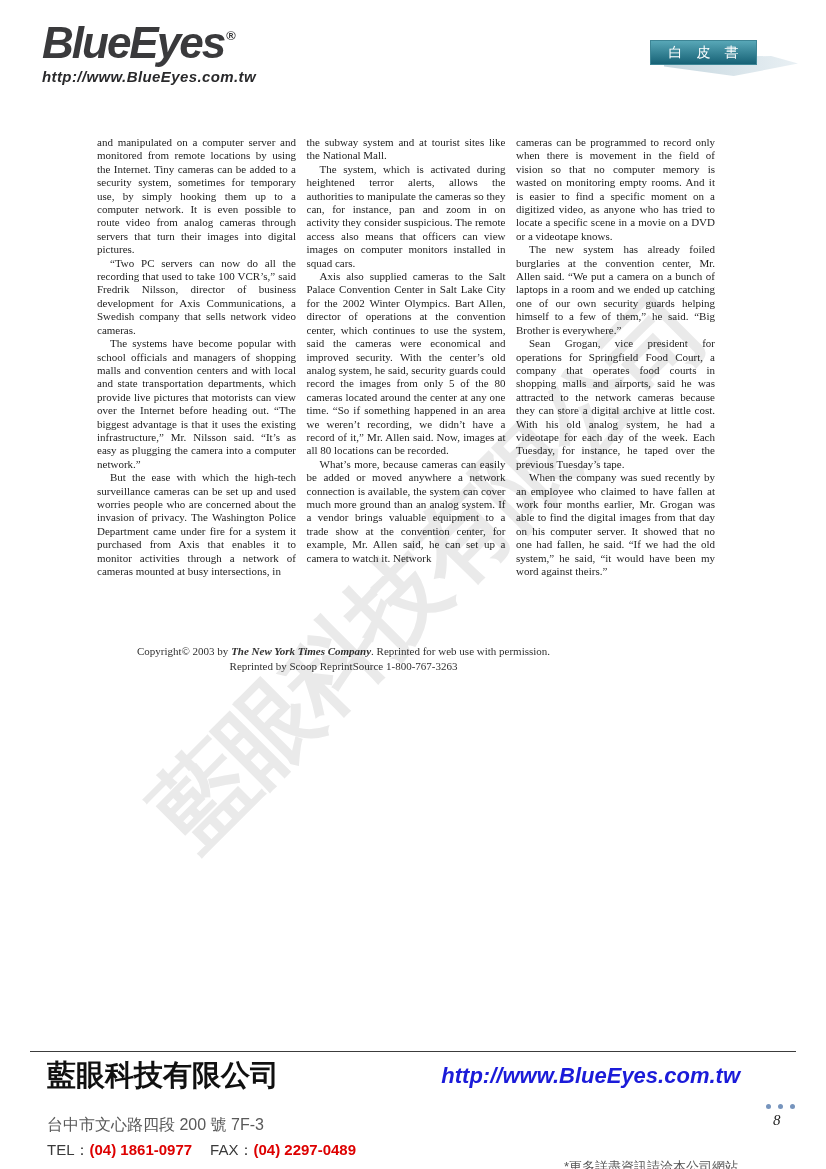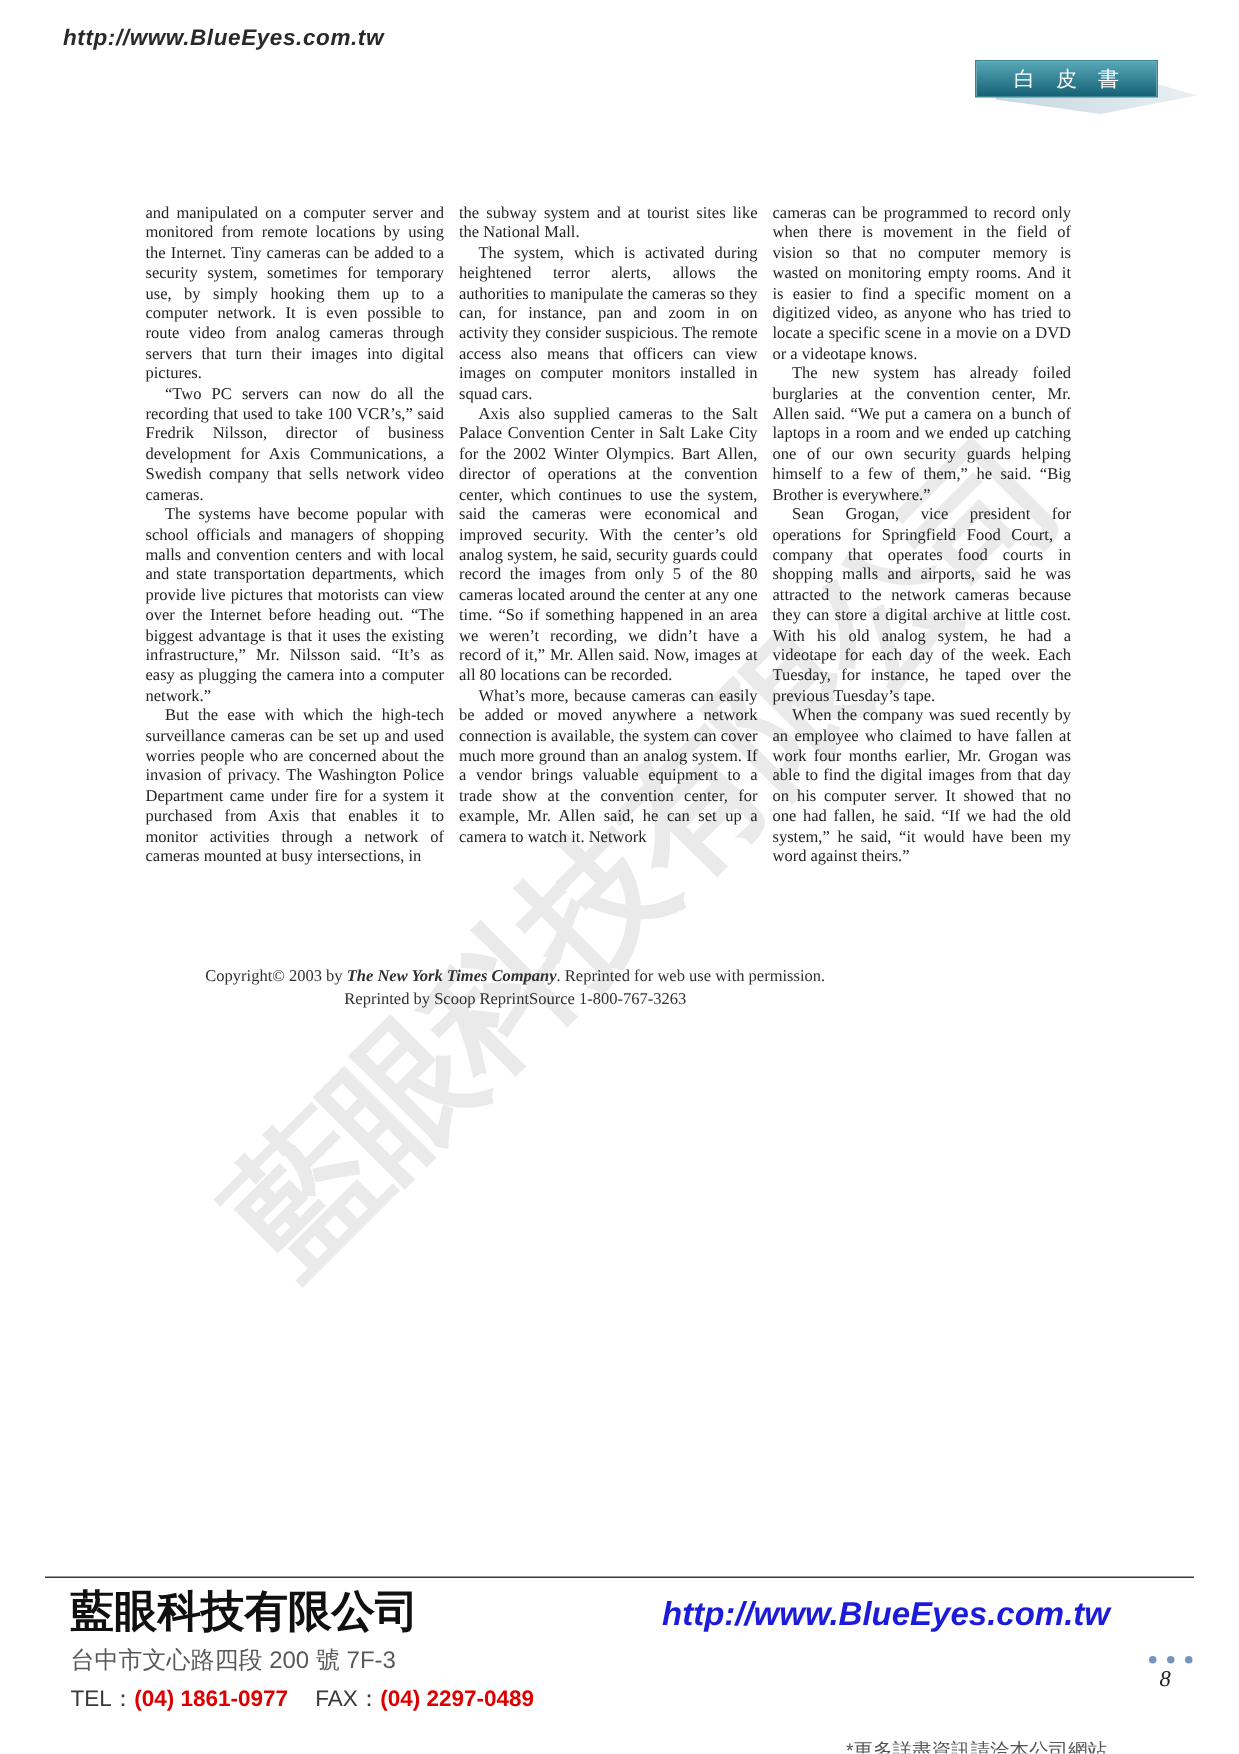--- a/index.html
+++ b/index.html
@@ -17,55 +17,55 @@
   .logo-url{
     font-family:"Liberation Sans",sans-serif;font-style:italic;font-weight:bold;
     font-size:15px;color:#29292b;margin-top:3px;letter-spacing:0.4px;
   }
   .badge-shadow{
     position:absolute;left:664px;top:56px;width:134px;height:20px;z-index:1;
     background:linear-gradient(90deg,#c6d7df,#e9f0f4);
     clip-path:polygon(0 8%,80% 0,100% 38%,52% 100%,0 52%);
   }
   .badge{
-    position:absolute;left:650px;top:40px;width:122px;height:25px;z-index:2;
+    position:absolute;left:650px;top:40px;width:107px;height:25px;z-index:2;
     background:linear-gradient(#58a7b7,#176276);
     border:1px solid #3d8595;box-sizing:border-box;
     display:flex;align-items:center;justify-content:center;
     color:#ffffff;font-family:"Liberation Sans",sans-serif;font-size:14px;
     letter-spacing:14px;padding-left:14px;
   }
   
   .watermark{
     position:absolute;left:429px;top:572px;z-index:0;
     transform:translate(-50%,-50%) rotate(-45deg);
     font-family:"Liberation Sans",sans-serif;font-weight:bold;
     font-size:95px;color:#eaeaea;white-space:nowrap;letter-spacing:-4px;
   }
   
   .columns{
     position:absolute;left:97px;top:136px;width:618px;z-index:2;
-    display:flex;gap:10px;
+    display:flex;gap:10px;justify-content:space-between;
   }
   .col{
     width:199px;font-size:11px;line-height:13.4px;text-align:justify;
     color:#232323;
   }
   .col p{margin:0;}
   .col p.ind{text-indent:13px;}
   .copyright{
     position:absolute;left:0;top:644px;width:687px;z-index:2;
     text-align:center;font-size:11px;line-height:15px;color:#303030;
   }
   .copyright .company{font-weight:bold;font-style:italic;}
   
   .footer-rule{position:absolute;left:30px;top:1051px;width:766px;height:1px;background:#3c3c3c;z-index:2;}
   .footer-left{position:absolute;left:47px;top:1058px;z-index:2;font-family:"Liberation Sans",sans-serif;}
   .company-name{font-size:29px;font-weight:bold;color:#101010;line-height:34px;}
-  .address{font-size:16px;color:#595959;margin-top:5px;}
+  .address{font-size:16px;color:#595959;margin-top:23px;}
   .telfax{font-size:15px;color:#3a3a3a;margin-top:5px;}
   .phone{color:#dd0000;font-weight:bold;}
   .telfax .sep{display:inline-block;width:18px;}
   .footer-url{
     position:absolute;right:86px;top:1063px;z-index:2;
     font-family:"Liberation Sans",sans-serif;font-style:italic;font-weight:bold;
     font-size:22px;color:#1b1bd9;
   }
   .footer-note{
     position:absolute;right:88px;top:1158px;z-index:2;
@@ -75,20 +75,21 @@
   .dot{width:5px;height:5px;border-radius:50%;background:#7694bd;}
   .page-num{
     position:absolute;left:773px;top:1112px;z-index:2;
     font-family:"Liberation Serif",serif;font-style:italic;font-size:15px;color:#222;
   }
 </style>
 </head>
 <body>
 
 <div class="header-logo">
+  <div class="logo-text"><span>BlueEyes</span><span class="logo-reg">®</span></div>
   <div class="logo-url">http://www.BlueEyes.com.tw</div>
 </div>
 
 <div class="badge-shadow"></div>
 <div class="badge">白皮書</div>
 
 <div class="watermark">藍眼科技有限公司</div>
 
 <div class="columns">
   <div class="col">

